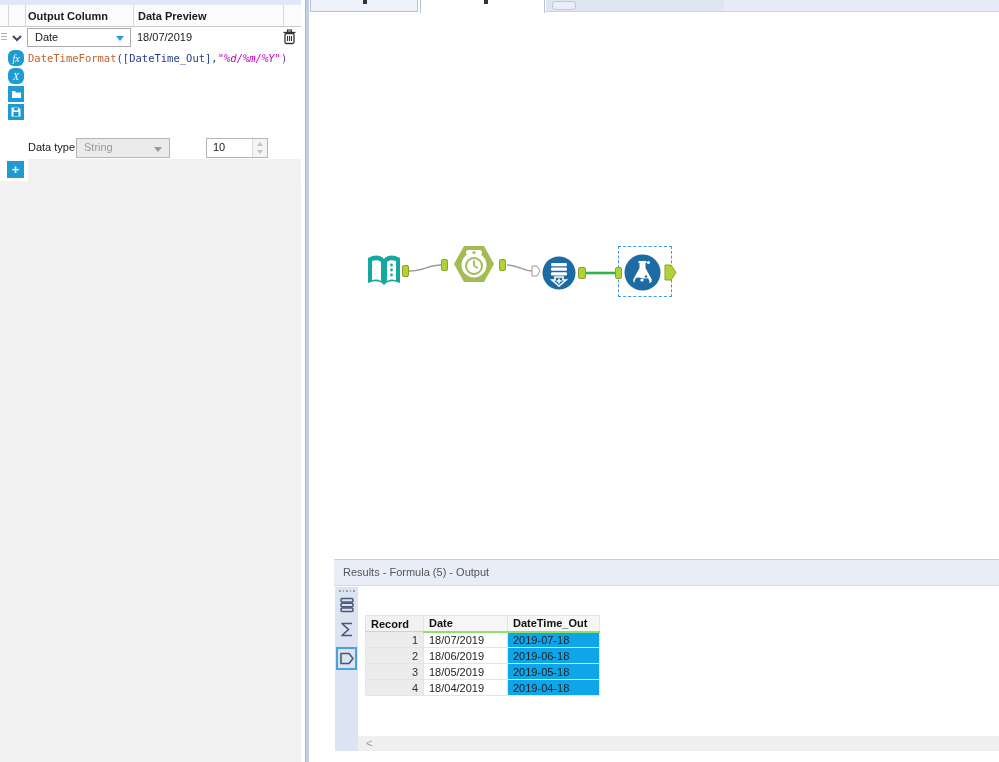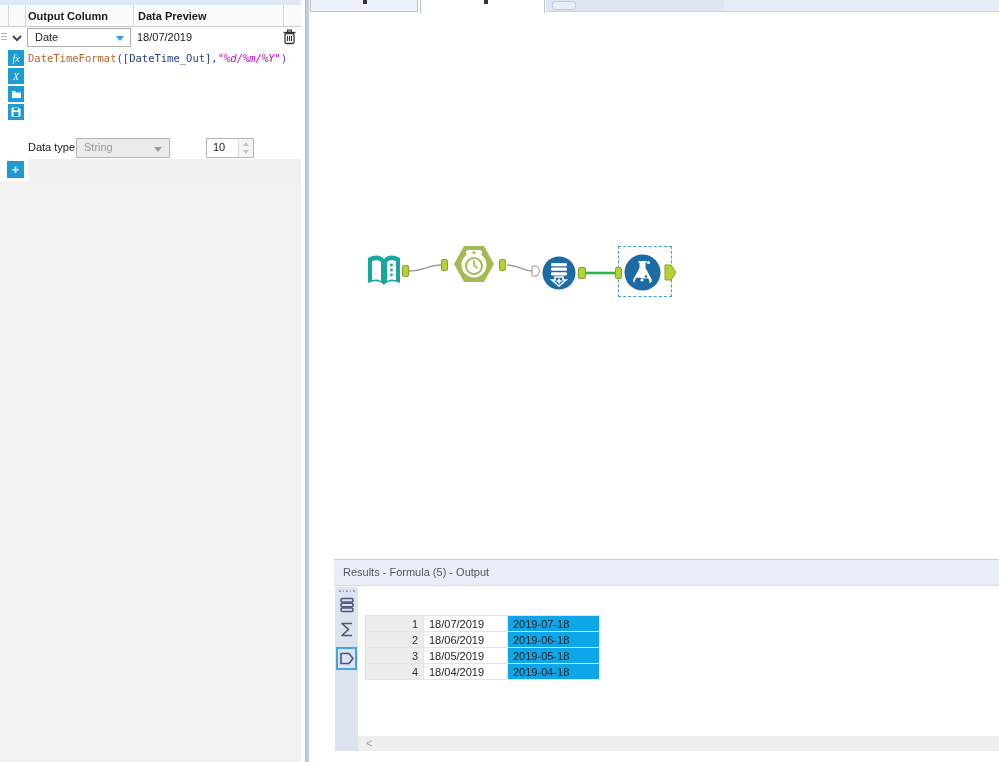--- a/index.html
+++ b/index.html
@@ -19,31 +19,31 @@
   .grip { position:absolute; left:1px; top:6px; width:6px; height:9px; }
   .grip i { display:block; height:1px; background:#b5b5b5; margin-bottom:2px; }
   .chev { position:absolute; left:10px; top:4px; width:14px; height:14px; }
   .dd { position:absolute; left:27px; top:1px; width:104px; height:19px; background:#fff; border:1px solid #ababab; }
   .dd .dd-label { position:absolute; left:7px; top:0; line-height:17px; color:#1a1a1a; }
   .dd .tri { position:absolute; right:6px; top:7px; width:0; height:0; border-left:4px solid transparent; border-right:4px solid transparent; border-top:5px solid #2d9fd8; }
   .preview-val { position:absolute; left:137px; top:0; line-height:21px; color:#1a1a1a; }
   .trash { position:absolute; right:4px; top:2px; width:15px; height:16px; }
   .lp-tools { position:absolute; left:8px; top:50px; width:16px; }
   .tool-btn { width:16px; height:16px; background:#1d9bd2; color:#fff; margin-bottom:2px; display:flex; align-items:center; justify-content:center; font-size:10px; }
-  .tool-btn.italic { font-style:italic; font-family:"Liberation Serif", serif; }
+  .tool-btn.italic { font-style:italic; font-family:"Liberation Serif", serif;border-radius:6px; }
   .formula-area { position:absolute; left:26px; top:48px; width:275px; height:88px; background:#fff; }
   .formula-text { position:absolute; left:2px; top:4px; font-family:"DejaVu Sans Mono", monospace; font-size:10.5px; white-space:nowrap; }
   .f-func { color:#c0622b; } .f-nav { color:#24408e; } .f-str { color:#cc00cc; font-style:italic; } .f-end { color:#7030a0; }
   .dtype-row { position:absolute; left:0; top:137px; width:301px; height:22px; background:#fff; }
   .dtype-label { position:absolute; left:28px; top:4px; color:#1a1a1a; }
   .dd-disabled { position:absolute; left:76px; top:1px; width:94px; height:20px; background:#ebebeb; border:1px solid #b5b5b5; }
   .dd-disabled .dd-label { position:absolute; left:7px; top:2px; color:#9a9a9a; }
   .dd-disabled .tri { position:absolute; right:7px; top:8px; width:0; height:0; border-left:4px solid transparent; border-right:4px solid transparent; border-top:5px solid #9a9a9a; }
   .size-label { position:absolute; left:181px; top:4px; color:#1a1a1a;margin-left:36px; }
-  .spin { position:absolute; left:206px; top:1px; width:48px; height:20px; background:#fff; border:1px solid #b5b5b5; }
+  .spin { position:absolute; left:206px; top:1px; width:62px; height:20px; background:#fff; border:1px solid #b5b5b5; }
   .spin .spin-val { position:absolute; left:6px; top:2px; color:#1a1a1a; }
   .spin .spin-btns { position:absolute; right:0; top:0; width:15px; height:18px; background:#f4f4f4; border-left:1px solid #dcdcdc; }
   .spin .up, .spin .dn { position:absolute; left:4px; width:0; height:0; border-left:3.5px solid transparent; border-right:3.5px solid transparent; }
   .spin .up { top:3px; border-bottom:4px solid #c3c3c3; }
   .spin .dn { bottom:3px; border-top:4px solid #c3c3c3; }
   .plus-row { position:absolute; left:0; top:159px; width:301px; height:22px; background:#fff; }
   .plus-row .fill { position:absolute; left:28px; top:0; width:273px; height:22px; background:#f1f1f1; }
   .plus-btn { position:absolute; left:7px; top:2px; width:17px; height:17px; background:#1d9bd2; color:#fff; font-size:13px; font-weight:bold; display:flex; align-items:center; justify-content:center; }
   .lp-bottom { position:absolute; left:0; top:181px; width:301px; height:581px; background:#f2f2f2; }
 
@@ -302,20 +302,25 @@
         <div class="res-icon selected" style="top:60px;">
           <svg width="17" height="17" viewBox="0 0 17 17">
             <path d="M3 3.5 h8 l4 5 -4 5 h-8 z" fill="none" stroke="#4a5878" stroke-width="1.6" stroke-linejoin="round"></path>
           </svg>
         </div>
       </div>
 
 
       <table class="res-table">
         <tbody>
+            <tr>
+          <th class="rec-h">Record</th>
+          <th>Date</th>
+          <th>DateTime_Out</th>
+        </tr>
         <tr>
           <td class="rec">1</td>
           <td class="c-date">18/07/2019</td>
           <td class="c-dto">2019-07-18</td>
         </tr>
         <tr>
           <td class="rec">2</td>
           <td class="c-date">18/06/2019</td>
           <td class="c-dto">2019-06-18</td>
         </tr>

